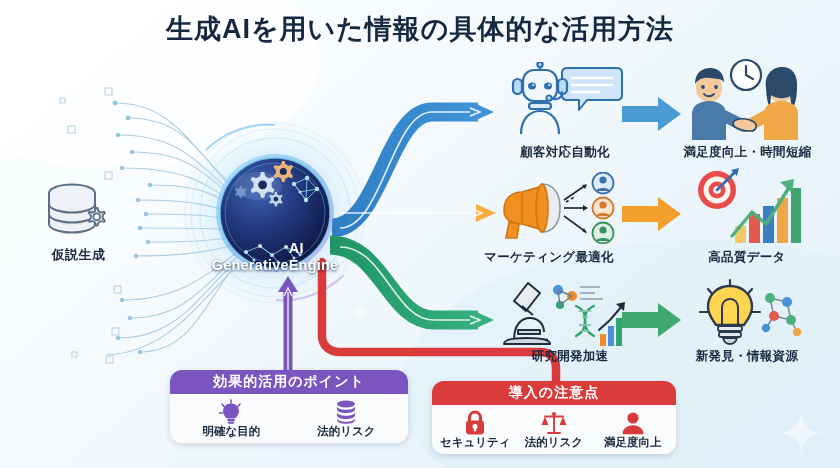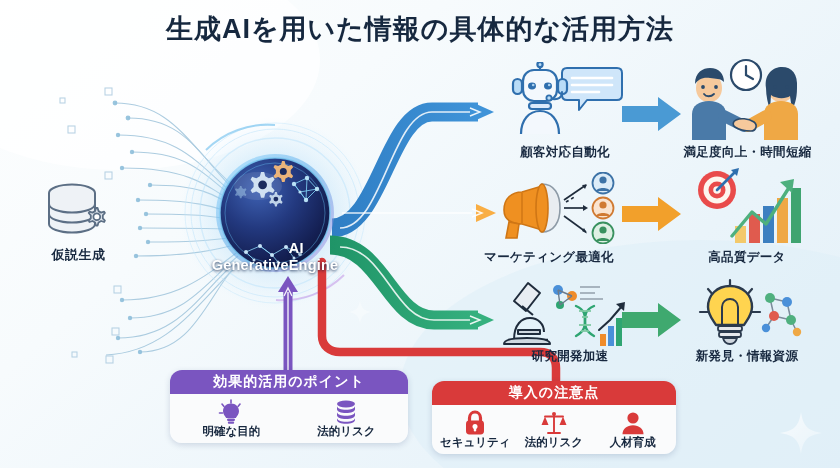--- a/index.html
+++ b/index.html
@@ -574,18 +574,18 @@
         </div>
         <div class="pi-label">法的リスク</div>
       </div>
       <div class="panel-item">
         <div class="pi-icon">
           <svg width="26" height="26" viewBox="0 0 26 26">
             <circle cx="13" cy="8" r="5.6" fill="#d93a3a"></circle>
             <path d="M13,15.2 C19,15.2 23.5,18.8 23.5,24.2 L2.5,24.2 C2.5,18.8 7,15.2 13,15.2 Z" fill="#d93a3a"></path>
           </svg>
         </div>
-        <div class="pi-label">人材育成</div>
+        <div class="pi-label">満足度向上</div>
       </div>
     </div>
   </div>
 
 </div>
 
 </body></html>

